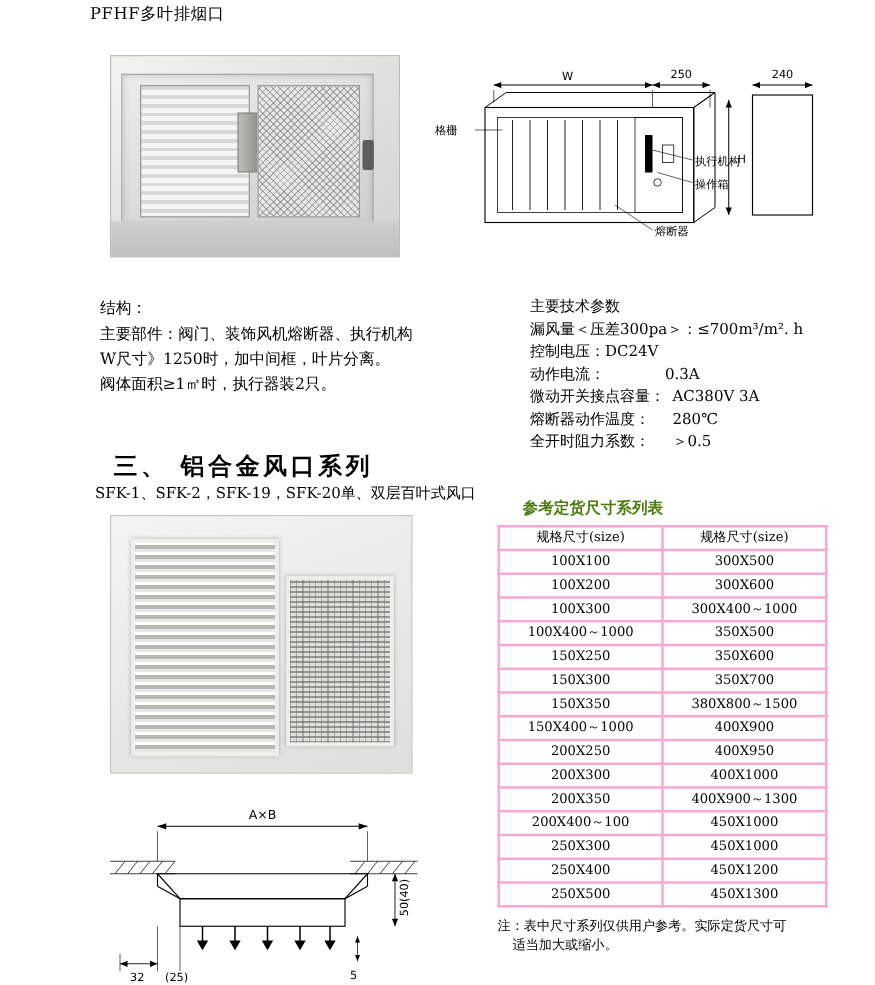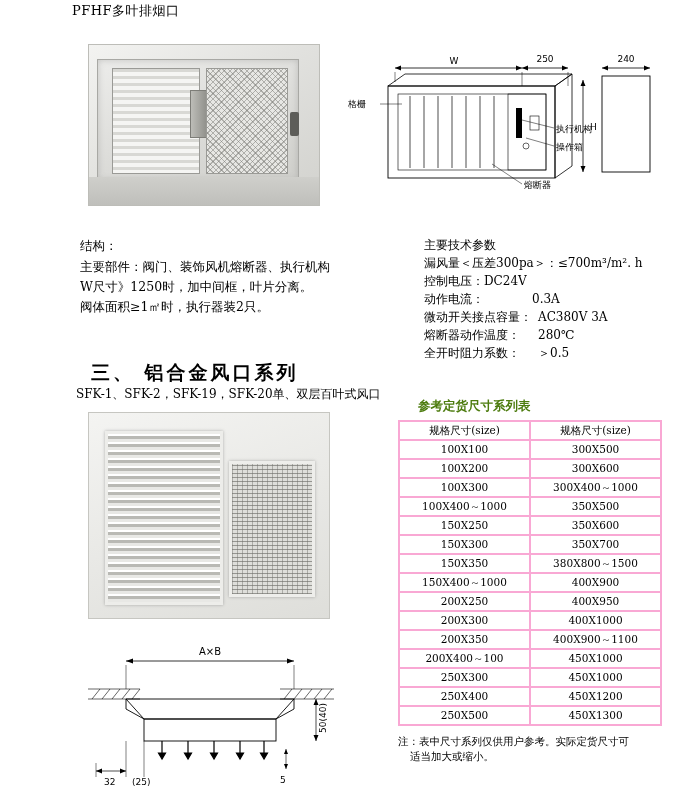--- a/index.html
+++ b/index.html
@@ -496,21 +496,21 @@
       <tr>
           <td>200X250</td>
           <td>400X950</td>
         </tr>
       <tr>
           <td>200X300</td>
           <td>400X1000</td>
         </tr>
       <tr>
           <td>200X350</td>
-          <td>400X900～1100</td>
+          <td>400X900～1300</td>
         </tr>
       <tr>
           <td>200X400～100</td>
           <td>450X1000</td>
         </tr>
       <tr>
           <td>250X300</td>
           <td>450X1000</td>
         </tr>
       <tr>

